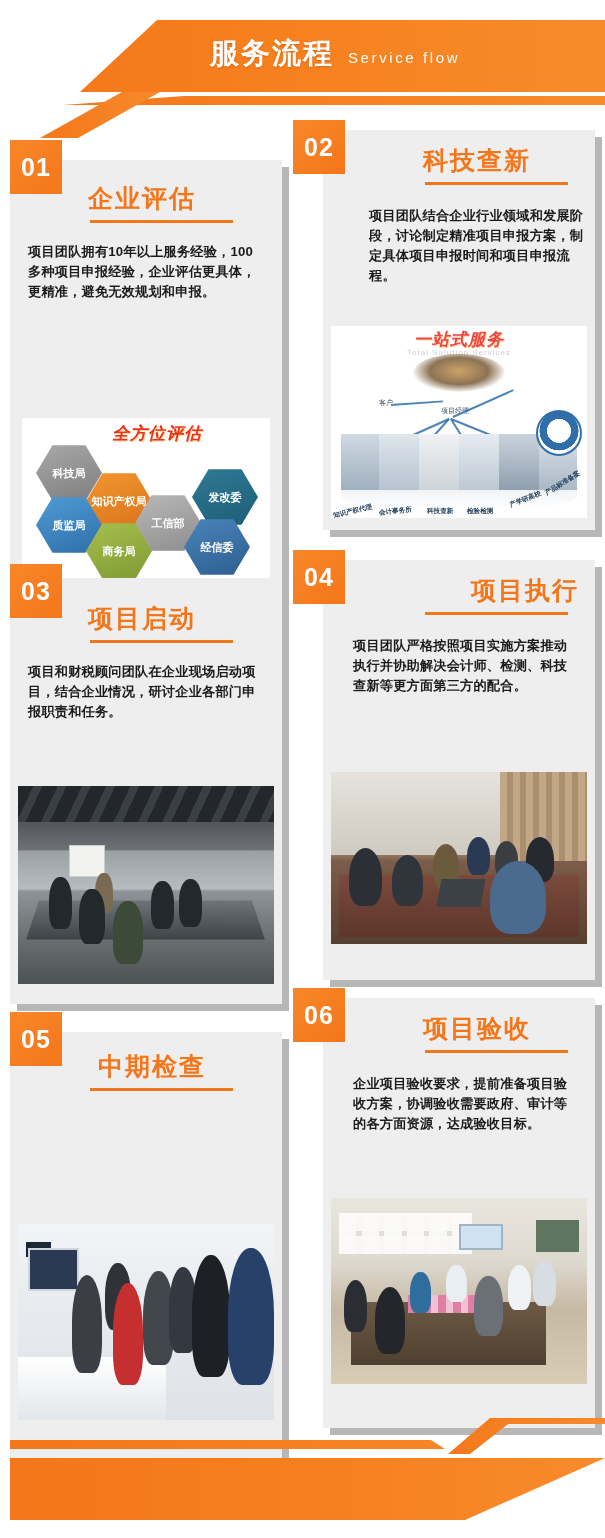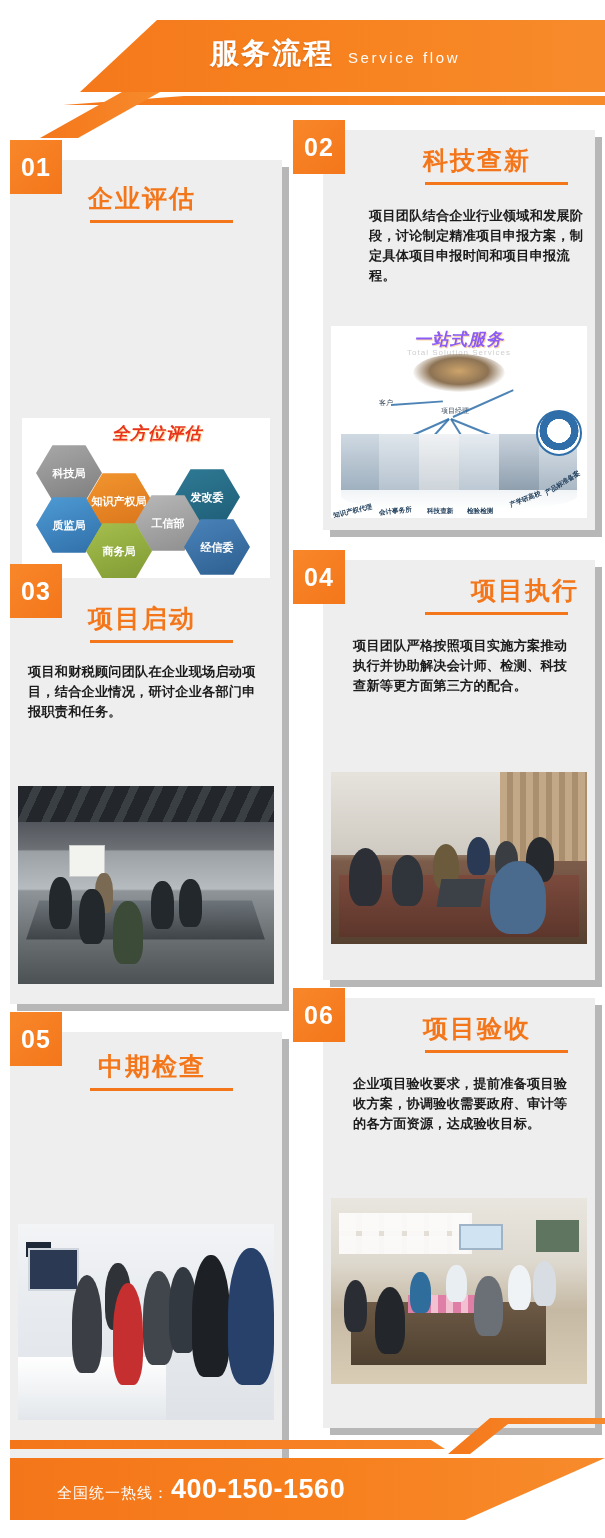--- a/index.html
+++ b/index.html
@@ -250,21 +250,21 @@
   .hex.blue2 { background: linear-gradient(160deg,#4a84bb,#2d5e8f); }
   .hex.orange{ background: linear-gradient(160deg,#f2962f,#d9731a); }
   .hex.green { background: linear-gradient(160deg,#a6bf4e,#7f9a33); }
   .hex.teal  { background: linear-gradient(160deg,#2f7a95,#1e5d76); }
 
   
   .oss { position:absolute; background:#fff; overflow:hidden; }
   .oss .oss-title {
     position:absolute; left:0; right:0; top:2px; text-align:center;
     font-size:17px; font-weight:bold; font-style:italic;
-    color:#8b5cf6; letter-spacing:1px;
+    color:#ef4444; letter-spacing:1px;
     text-shadow: 1px 1px 0 #ffd9a0;
   }
   .oss .oss-sub {
     position:absolute; left:0; right:0; top:22px; text-align:center;
     font-size:8px; color:#cfcfcf; letter-spacing:1px;
   }
   .oss .oss-hero {
     position:absolute; left:32%; top:28px; width:36%; height:38px;
     border-radius:50%;
     background: radial-gradient(ellipse at 50% 45%, #cda36a 0%, #8d7354 45%, rgba(255,255,255,0) 72%);
@@ -329,26 +329,27 @@
       <span class="header-en">Service flow</span>
     </div>
   </div>
 
   <div class="cards">
 
     <div class="card" style="left:10px; top:48px; width:272px; height:432px;">
       <div class="badge">01</div>
       <div class="card-title" style="left:78px; top:22px;">企业评估</div>
       <div class="card-title-rule" style="left:80px; top:60px; width:143px;"></div>
+      <div class="card-body" style="left:18px; top:82px; width:234px;">项目团队拥有10年以上服务经验，100多种项目申报经验，企业评估更具体，更精准，避免无效规划和申报。</div>
 
       <div class="hexwrap" style="left:12px; top:258px; width:248px; height:160px;">
         <div class="hx-title">全方位评估</div>
         <div class="hex gray" style="left:14px;  top:26px;">科技局</div>
         <div class="hex orange" style="left:64px; top:54px;">知识产权局</div>
-        <div class="hex teal" style="left:152px; top:50px;">发改委</div>
+        <div class="hex teal" style="left:170px; top:50px;">发改委</div>
         <div class="hex blue" style="left:14px;  top:78px;">质监局</div>
         <div class="hex gray2" style="left:113px; top:76px;">工信部</div>
         <div class="hex blue2" style="left:162px; top:100px;">经信委</div>
         <div class="hex green" style="left:64px;  top:104px;">商务局</div>
       </div>
     </div>
 
     <div class="card" style="left:323px; top:18px; width:272px; height:400px;">
       <div class="badge" style="left:-30px; top:-10px;">02</div>
       <div class="card-title" style="left:100px; top:14px;">科技查新</div>
@@ -472,19 +473,15 @@
         </div>
       </div>
     </div>
 
   </div>
 
   <div class="footer">
     <div class="footer-stripe"></div>
     <div class="footer-stripe2"></div>
     <div class="footer-band"></div>
-    <div class="footer-text">
-      <span class="footer-label">全国统一热线：</span>
-      <span class="footer-phone">400-150-1560</span>
-    </div>
   </div>
 
 </div>
 
 </body></html>

